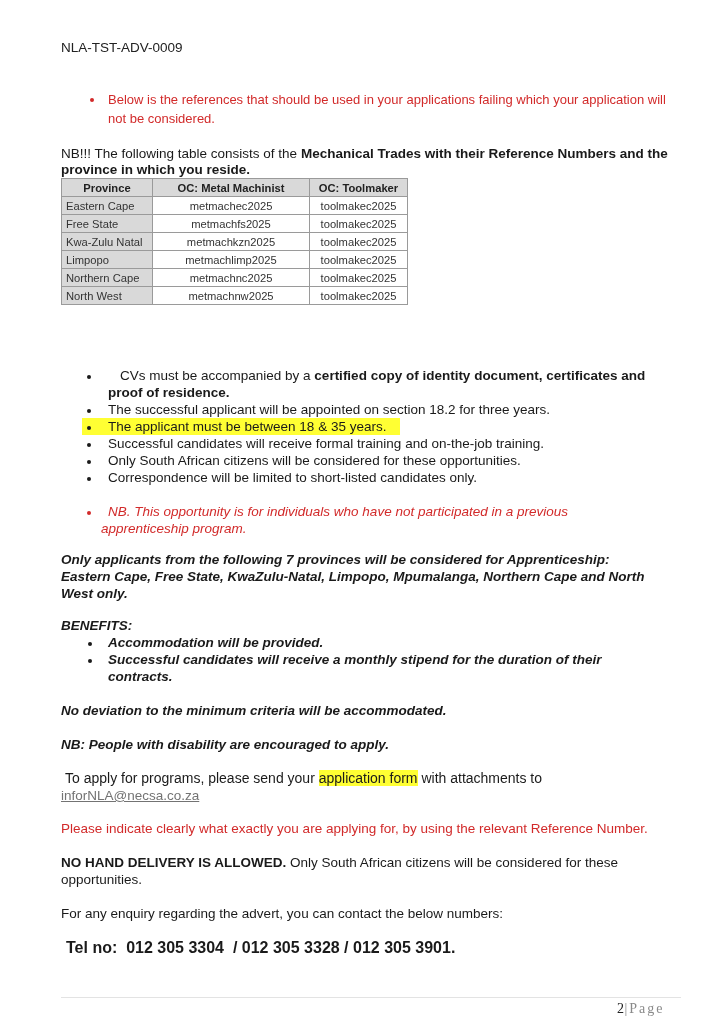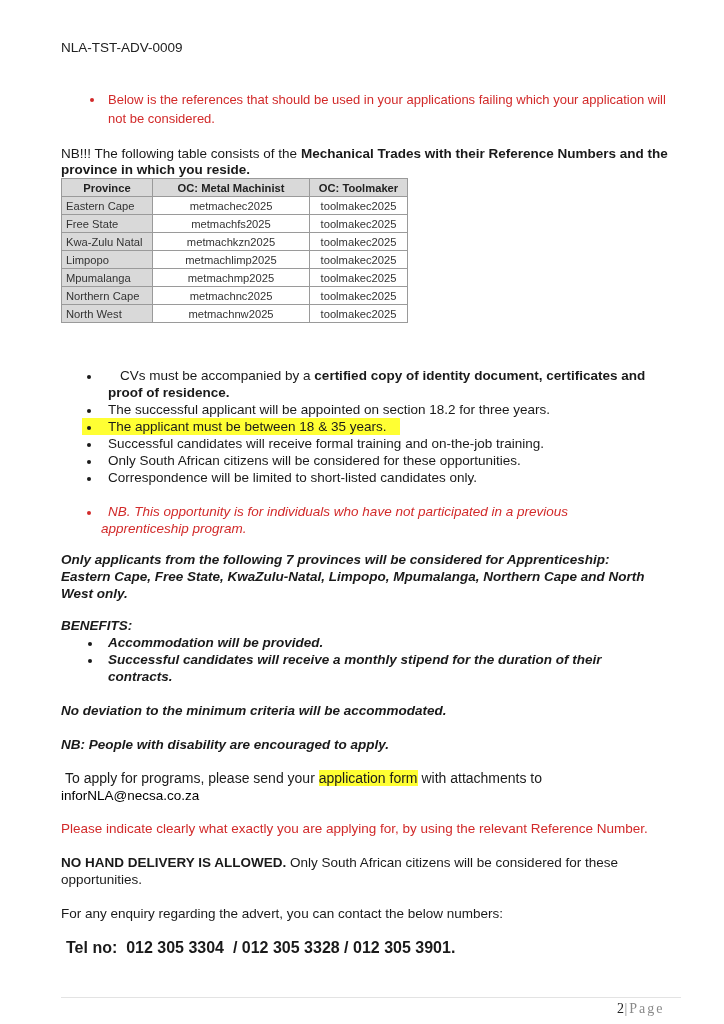--- a/index.html
+++ b/index.html
@@ -14,21 +14,21 @@
   .i { font-style: italic; }
   .hl { background: #ffff33; }
   table.refs { position: absolute; left: 61px; top: 178px; width: 347px; border-collapse: collapse;
                font-size: 11.2px; line-height: 14px; color: #333; }
   table.refs th, table.refs td { border: 1px solid #9a9a9a; padding: 1px 4px; height: 15px; }
   table.refs th { background: #d9d9d9; font-weight: bold; color: #222; text-align: center; }
   table.refs td.prov { background: #d9d9d9; text-align: left; width: 82px; }
   table.refs td.code { text-align: center; background: #fff; }
   table.refs th.c1 { width: 82px; }
   table.refs th.c2 { width: 148px; }
-  .link { color: #000000; }
+  .link { color: #737373; text-decoration: underline; }
   .footer-line { left: 61px; top: 997px; width: 620px; height: 1px; background: #e3e3e3; }
   .page-num { left: 617px; top: 1000px; font-family: "Liberation Serif", serif; font-size: 14px; color: #222; letter-spacing: 0.5px; }
   .page-num .pg { color: #8a8a8a; letter-spacing: 2px; }
 </style>
 </head>
 <body>
 
 <div class="abs doc-id">NLA-TST-ADV-0009</div>
 
 <div>
@@ -60,25 +60,20 @@
       <td class="code">toolmakec2025</td>
     </tr>
     <tr>
       <td class="prov">Kwa-Zulu Natal</td>
       <td class="code">metmachkzn2025</td>
       <td class="code">toolmakec2025</td>
     </tr>
     <tr>
       <td class="prov">Limpopo</td>
       <td class="code">metmachlimp2025</td>
-      <td class="code">toolmakec2025</td>
-    </tr>
-    <tr>
-      <td class="prov">Mpumalanga</td>
-      <td class="code">metmachmp2025</td>
       <td class="code">toolmakec2025</td>
     </tr>
     <tr>
       <td class="prov">Northern Cape</td>
       <td class="code">metmachnc2025</td>
       <td class="code">toolmakec2025</td>
     </tr>
     <tr>
       <td class="prov">North West</td>
       <td class="code">metmachnw2025</td>

